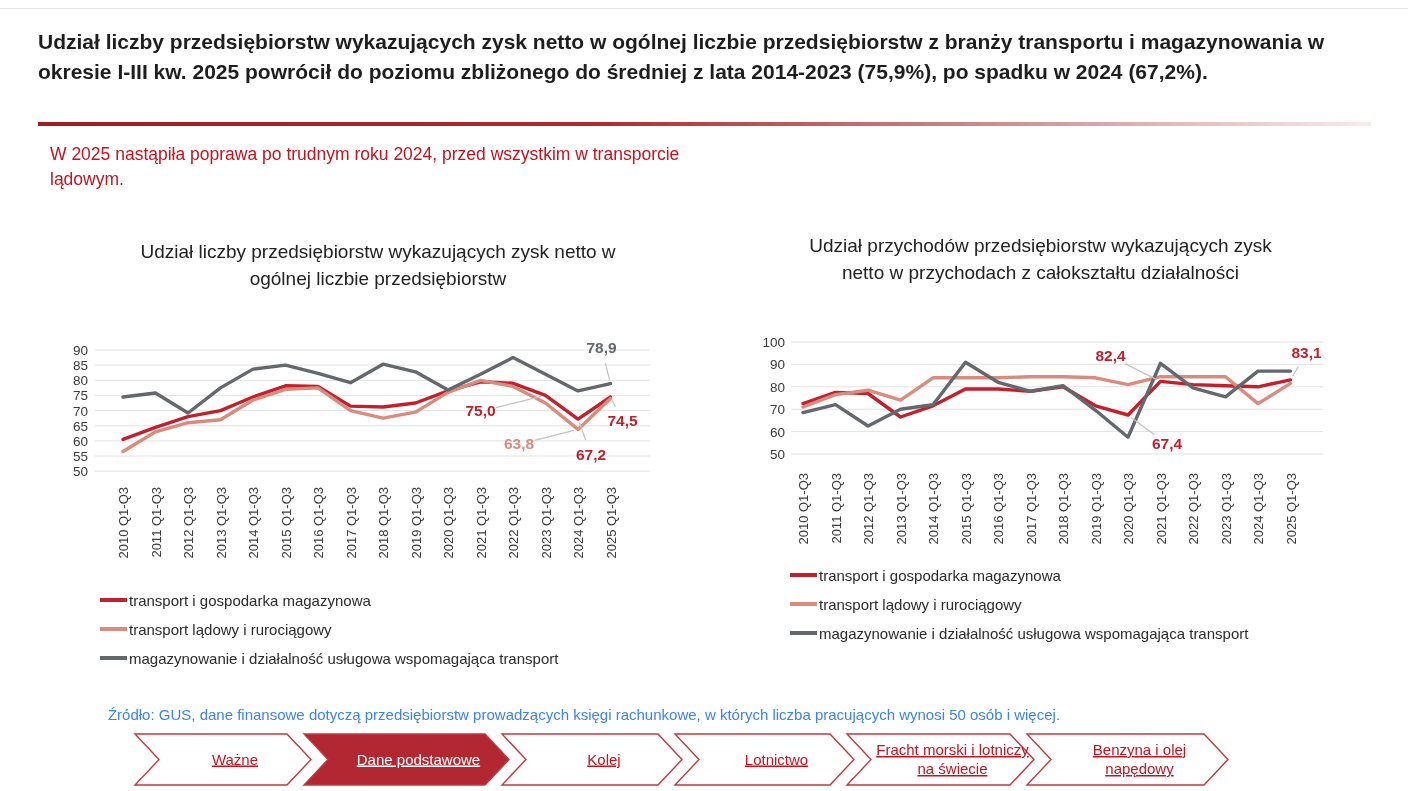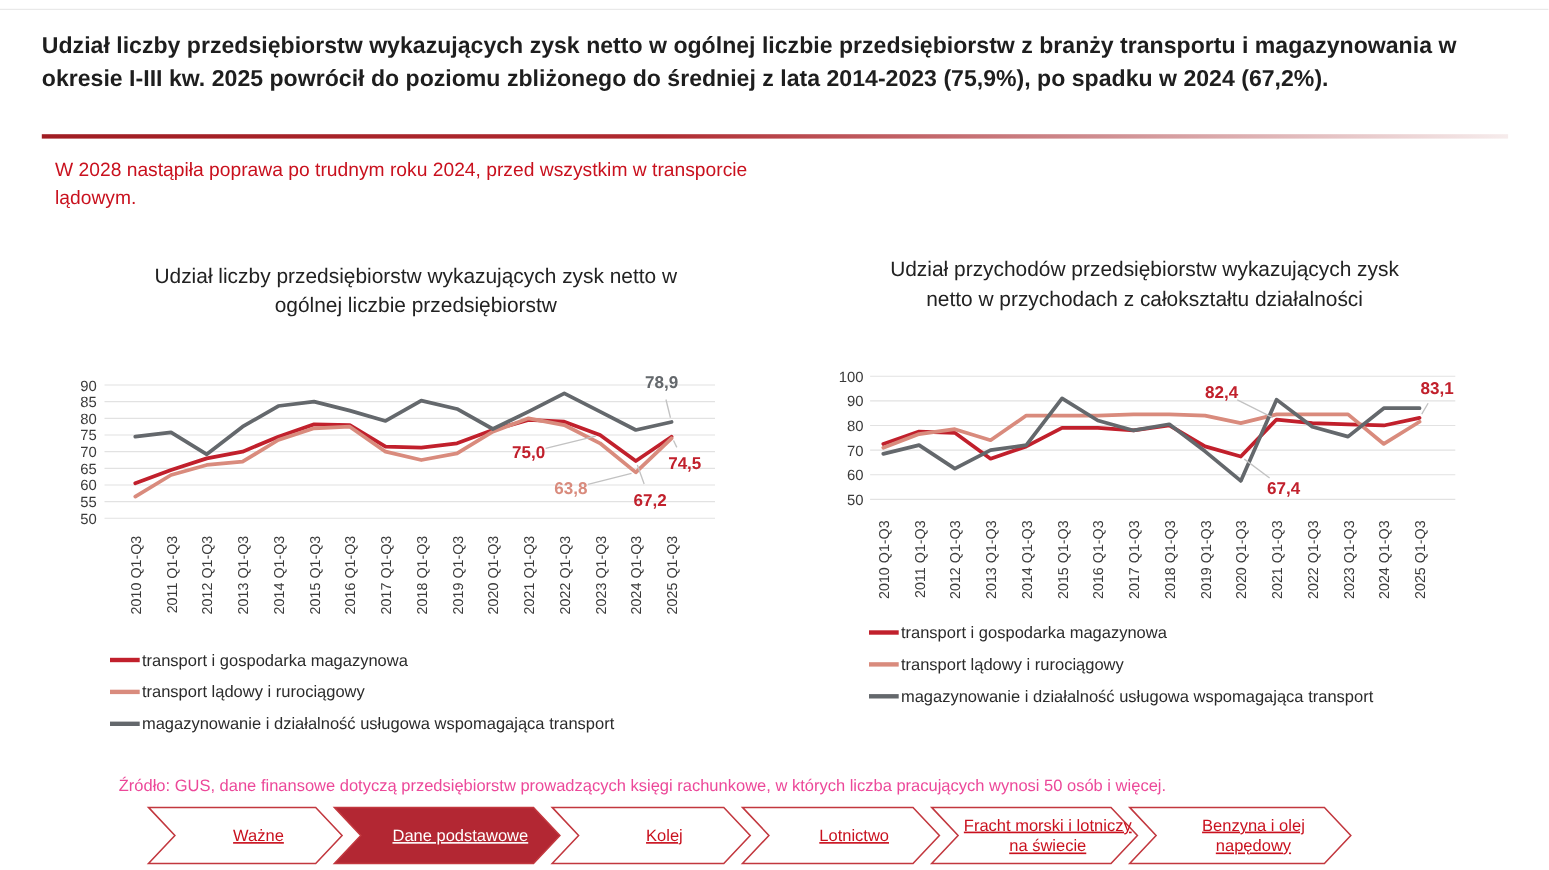--- a/index.html
+++ b/index.html
@@ -19,35 +19,35 @@
   svg.chart{position:absolute;}
   #chart-left{left:58px;top:336px;}
   #chart-right{left:745px;top:330px;}
   .legend{position:absolute;display:flex;flex-direction:column;gap:11px;}
   #legend-left{left:100px;top:591px;}
   #legend-right{left:790px;top:566px;}
   .legend-row{display:flex;align-items:center;height:18px;}
   .legend-line{display:inline-block;width:27px;height:3.5px;margin-right:2px;flex:none;}
   .legend-text{font-size:15px;color:#2b2b2b;white-space:nowrap;text-align:right;}
   .source{position:absolute;left:0;top:706px;width:1168px;text-align:center;
-          font-size:15px;color:#ec4899;}
+          font-size:15px;color:#3b82f6;}
   #nav{position:absolute;left:128px;top:732px;}
   .pagenum{position:absolute;left:1338px;top:749px;font-size:20px;color:var(--accent,#c9111e);margin-top:40px;}
   text{font-family:"Liberation Sans",sans-serif;}
 </style>
 </head>
 <body>
 
 <div class="slide">
   <div class="topline"></div>
 
   <div class="title">Udział liczby przedsiębiorstw wykazujących zysk netto w ogólnej liczbie przedsiębiorstw z branży transportu i magazynowania w okresie I-III kw. 2025 powrócił do poziomu zbliżonego do średniej z lata 2014-2023 (75,9%), po spadku w 2024 (67,2%).</div>
   <div class="divider"></div>
 
-  <div class="highlight left">W 2028 nastąpiła poprawa po trudnym roku 2024, przed wszystkim w transporcie lądowym.</div>
+  <div class="highlight left">W 2025 nastąpiła poprawa po trudnym roku 2024, przed wszystkim w transporcie lądowym.</div>
 
   <div class="chart-title left">Udział liczby przedsiębiorstw wykazujących zysk netto w ogólnej liczbie przedsiębiorstw</div>
   <div class="chart-title right">Udział przychodów przedsiębiorstw wykazujących zysk netto w przychodach z całokształtu działalności</div>
 
   <svg id="chart-left" class="chart" width="660" height="248" viewBox="0 0 660 248">
       <g>
         <line x1="37" y1="135.2" x2="592" y2="135.2" stroke="#E2E2E2" stroke-width="1"></line>
         <line x1="37" y1="120.0" x2="592" y2="120.0" stroke="#E2E2E2" stroke-width="1"></line>
         <line x1="37" y1="104.9" x2="592" y2="104.9" stroke="#E2E2E2" stroke-width="1"></line>
         <line x1="37" y1="89.8" x2="592" y2="89.8" stroke="#E2E2E2" stroke-width="1"></line>

